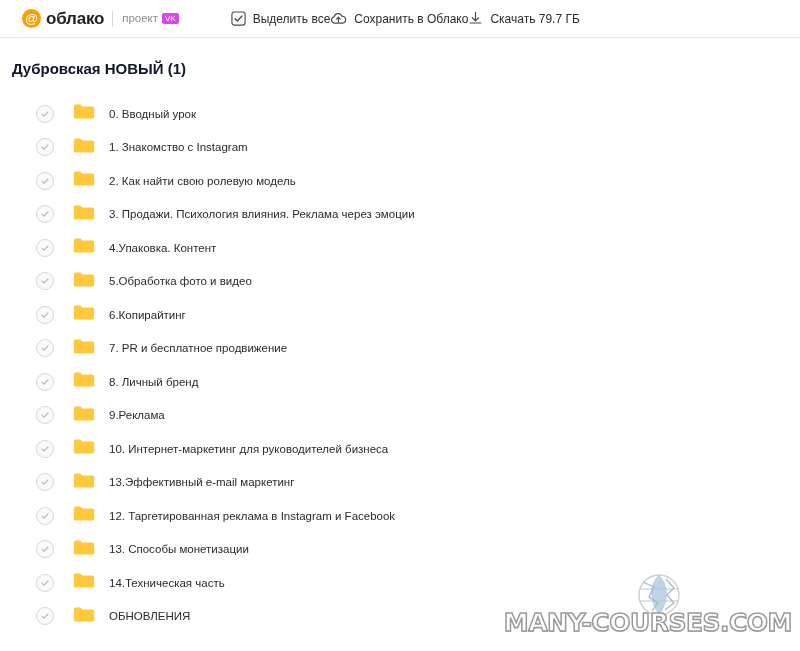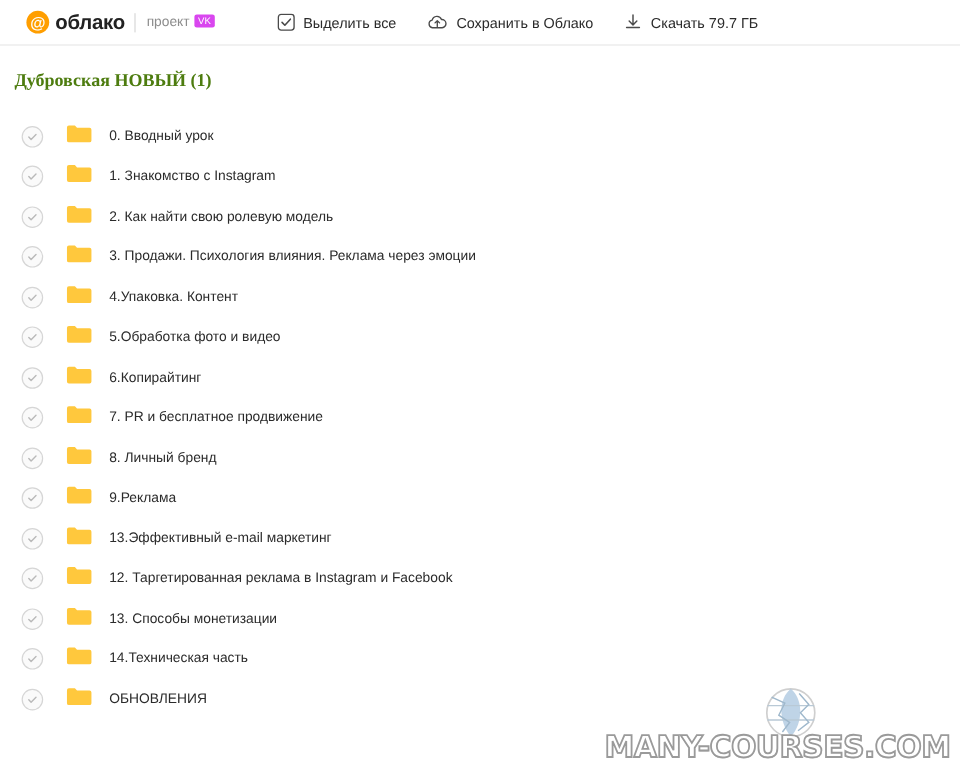--- a/index.html
+++ b/index.html
@@ -66,46 +66,44 @@
     padding: 1px 3px;
     vertical-align: middle;
     position: relative;
     top: -1px;
   }
 
   .top-actions {
     display: flex;
     align-items: center;
     margin-left: 52px;
-    gap: 26px;
   }
   .top-action {
     display: flex;
     align-items: center;
     gap: 7px;
     font-size: 12px;
     color: #2b2b2b;
     cursor: pointer;
     white-space: nowrap;
   }
   .top-action svg { display: block; }
 
   
   .page-title {
     font-size: 15px;
     font-weight: bold;
-    color: #4d7c0f;
+    color: #0f172a;
     padding: 22px 0 0 12px;
-    font-family: Liberation Serif, serif;
   }
 
   
   .file-list {
     margin-top: 20px;
-    padding-left: 8px;
+    padding-left: 26px;
   }
   .file-row {
     display: flex;
     align-items: center;
     height: 33.5px;
     cursor: pointer;
   }
   .check {
     width: 18px;
     height: 18px;
@@ -345,20 +343,33 @@
         </svg>
     </span>
     <span class="folder-icon">
       <svg width="22" height="17" viewBox="0 0 22 17">
           <path d="M0.8 3.2 a1.6 1.6 0 0 1 1.6-1.6 H7.4 l1.8 1.9 H19.6 a1.6 1.6 0 0 1 1.6 1.6 V14 a1.6 1.6 0 0 1-1.6 1.6 H2.4 A1.6 1.6 0 0 1 0.8 14 Z" fill="#ffc83d"></path>
         </svg>
     </span>
     <span class="file-name">9.Реклама</span>
   </div>
 
+  <div class="file-row">
+    <span class="check">
+      <svg width="10" height="10" viewBox="0 0 12 12">
+          <path d="M2.4 6.2 L4.7 8.6 L9.6 3.6" fill="none" stroke="#b9b9b9" stroke-width="1.4" stroke-linecap="round" stroke-linejoin="round"></path>
+        </svg>
+    </span>
+    <span class="folder-icon">
+      <svg width="22" height="17" viewBox="0 0 22 17">
+          <path d="M0.8 3.2 a1.6 1.6 0 0 1 1.6-1.6 H7.4 l1.8 1.9 H19.6 a1.6 1.6 0 0 1 1.6 1.6 V14 a1.6 1.6 0 0 1-1.6 1.6 H2.4 A1.6 1.6 0 0 1 0.8 14 Z" fill="#ffc83d"></path>
+        </svg>
+    </span>
+    <span class="file-name">10. Интернет-маркетинг для руководителей бизнеса</span>
+  </div>
 
   <div class="file-row">
     <span class="check">
       <svg width="10" height="10" viewBox="0 0 12 12">
           <path d="M2.4 6.2 L4.7 8.6 L9.6 3.6" fill="none" stroke="#b9b9b9" stroke-width="1.4" stroke-linecap="round" stroke-linejoin="round"></path>
         </svg>
     </span>
     <span class="folder-icon">
       <svg width="22" height="17" viewBox="0 0 22 17">
           <path d="M0.8 3.2 a1.6 1.6 0 0 1 1.6-1.6 H7.4 l1.8 1.9 H19.6 a1.6 1.6 0 0 1 1.6 1.6 V14 a1.6 1.6 0 0 1-1.6 1.6 H2.4 A1.6 1.6 0 0 1 0.8 14 Z" fill="#ffc83d"></path>

